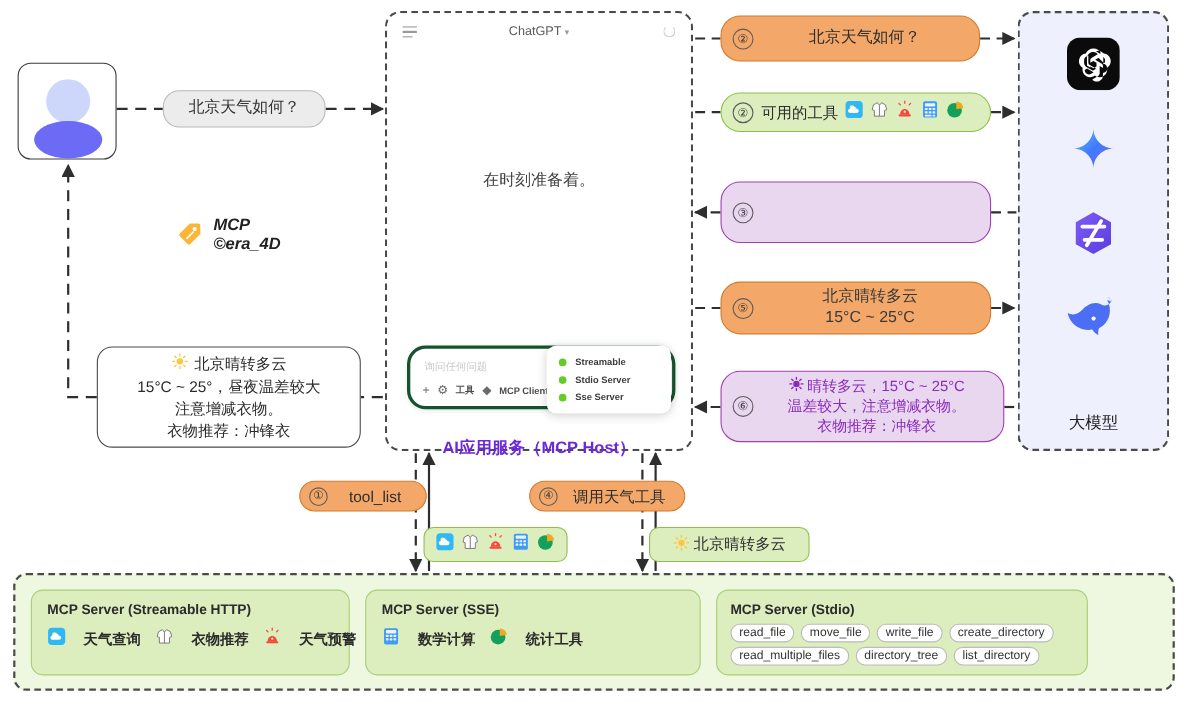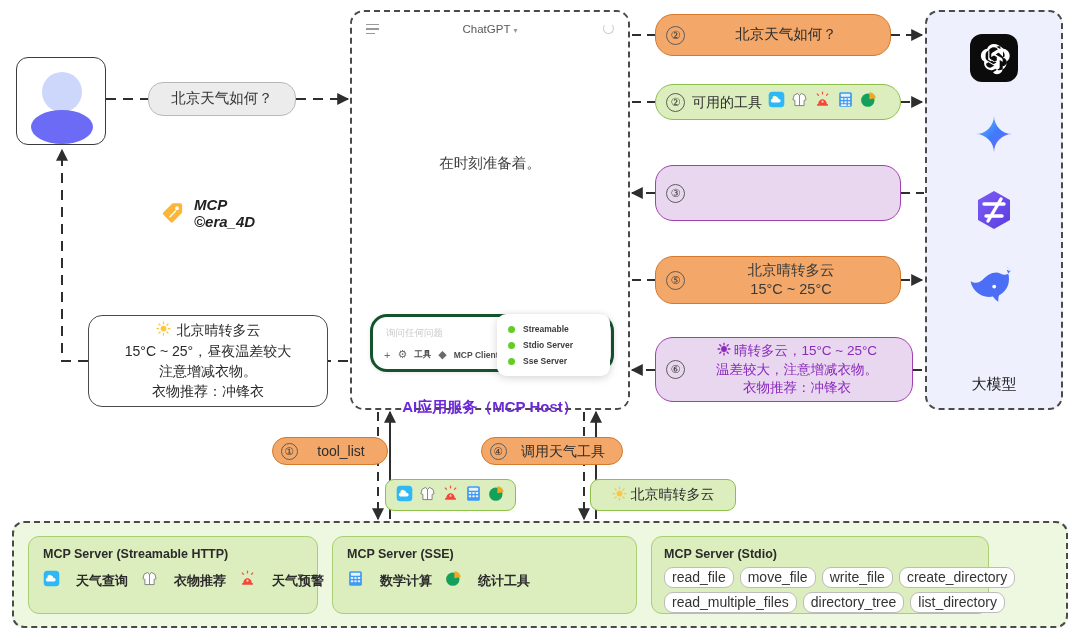--- a/index.html
+++ b/index.html
@@ -153,21 +153,21 @@
   .server-card .ttl{font-size:12.5px; font-weight:bold; color:#2b2b2b; margin-bottom:9px;}
   .server-card .items{display:flex; align-items:center; gap:13px;
     font-size:13px; font-weight:bold; color:#2b2b2b;}
   .server-card .items .it{display:flex;align-items:flex-end;gap:16px;white-space:nowrap;}
   #srv-http{width:290px;}
   #srv-sse{width:305px;}
   #srv-stdio{width:338px;padding-left:12px;}
   #srv-stdio .ttl{margin-bottom:6px;}
   .pillrow{display:flex;gap:6px;margin-bottom:4px;flex-wrap:nowrap;}
   .pill{background:#fff;border:1px solid #bcbcbc;border-radius:9px;
-    padding:1.5px 7px;font-size:14px;color:#333;white-space:nowrap;}
+    padding:1.5px 7px;font-size:11px;color:#333;white-space:nowrap;}
 
   
   .gi{display:inline-block;vertical-align:middle;}
 </style>
 </head>
 <body>
 
 <div id="stage">
 
   <svg id="wires">

